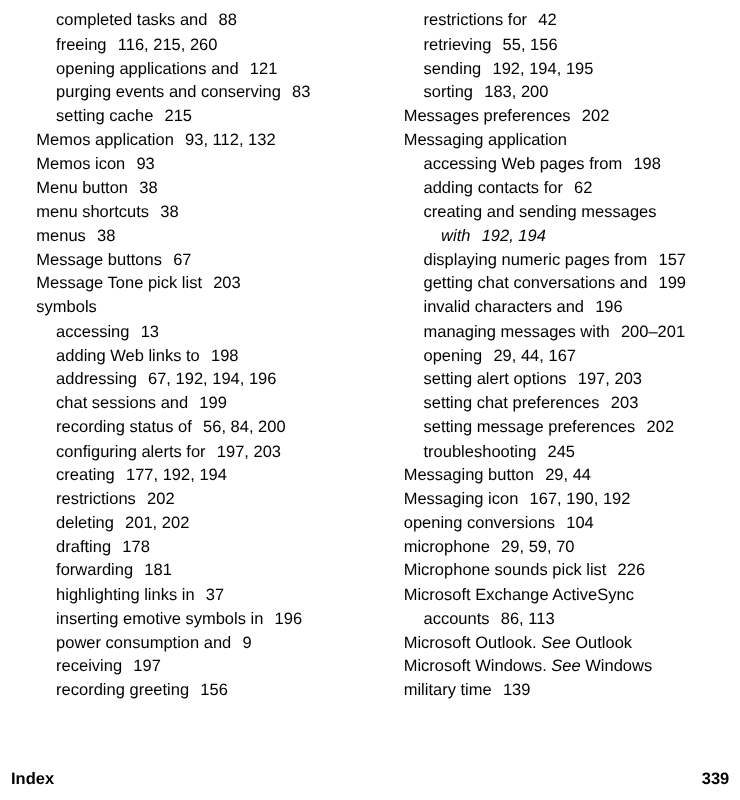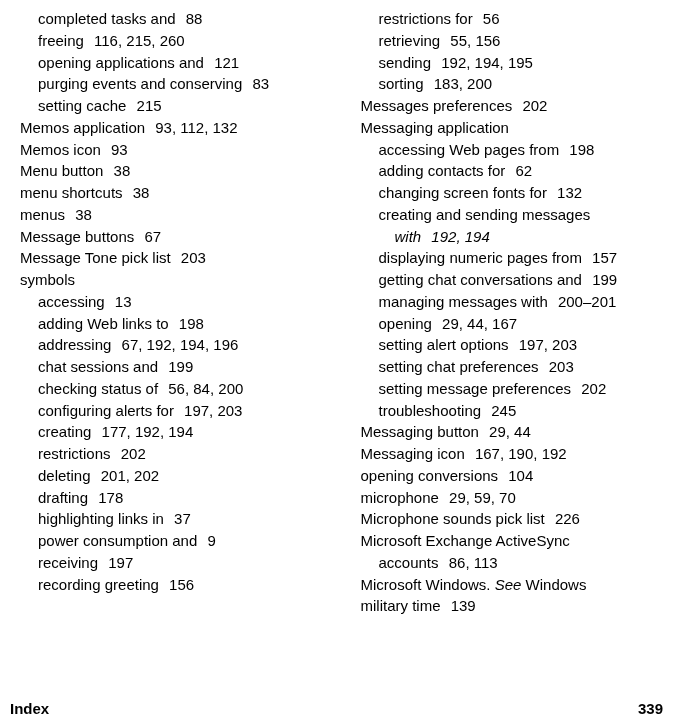--- a/index.html
+++ b/index.html
@@ -8,20 +8,21 @@
       width: 673px;
       height: 727px;
       background: #fff;
       color: #000;
       position: relative;
       padding: 8px 0 0 0;
     }
     .columns {
       display: flex;
       padding: 0 16px 0 16px;
+      margin-left: 13px;
     }
     .col {
       flex: 1;
       font-size: 15px;
       line-height: 1.45;
     }
     .col-left { padding-right: 20px; }
     .col-right { padding-left: 20px; }
     .entry { white-space: nowrap; }
     .lvl0 { padding-left: 4px; }
@@ -57,58 +58,61 @@
       <div class="entry lvl0"><span class="term">Menu button</span><span class="pages"> 38</span></div>
       <div class="entry lvl0"><span class="term">menu shortcuts</span><span class="pages"> 38</span></div>
       <div class="entry lvl0"><span class="term">menus</span><span class="pages"> 38</span></div>
       <div class="entry lvl0"><span class="term">Message buttons</span><span class="pages"> 67</span></div>
       <div class="entry lvl0"><span class="term">Message Tone pick list</span><span class="pages"> 203</span></div>
       <div class="entry lvl0"><span class="term">symbols</span></div>
       <div class="entry lvl1"><span class="term">accessing</span><span class="pages"> 13</span></div>
       <div class="entry lvl1"><span class="term">adding Web links to</span><span class="pages"> 198</span></div>
       <div class="entry lvl1"><span class="term">addressing</span><span class="pages"> 67, 192, 194, 196</span></div>
       <div class="entry lvl1"><span class="term">chat sessions and</span><span class="pages"> 199</span></div>
-      <div class="entry lvl1"><span class="term">checking status of</span><span class="pages"> 56, 84, 200</span></div>
+      <div class="entry lvl1"><span class="term">recording status of</span><span class="pages"> 56, 84, 200</span></div>
       <div class="entry lvl1"><span class="term">configuring alerts for</span><span class="pages"> 197, 203</span></div>
       <div class="entry lvl1"><span class="term">creating</span><span class="pages"> 177, 192, 194</span></div>
       <div class="entry lvl1"><span class="term">restrictions</span><span class="pages"> 202</span></div>
       <div class="entry lvl1"><span class="term">deleting</span><span class="pages"> 201, 202</span></div>
       <div class="entry lvl1"><span class="term">drafting</span><span class="pages"> 178</span></div>
+      <div class="entry lvl1"><span class="term">forwarding</span><span class="pages"> 181</span></div>
       <div class="entry lvl1"><span class="term">highlighting links in</span><span class="pages"> 37</span></div>
+      <div class="entry lvl1"><span class="term">inserting emotive symbols in</span><span class="pages"> 196</span></div>
       <div class="entry lvl1"><span class="term">power consumption and</span><span class="pages"> 9</span></div>
       <div class="entry lvl1"><span class="term">receiving</span><span class="pages"> 197</span></div>
       <div class="entry lvl1"><span class="term">recording greeting</span><span class="pages"> 156</span></div>
     </div>
   <div class="col col-right" id="col-right">
-      <div class="entry lvl1"><span class="term">restrictions for</span><span class="pages"> 56</span></div>
+      <div class="entry lvl1"><span class="term">restrictions for</span><span class="pages"> 42</span></div>
       <div class="entry lvl1"><span class="term">retrieving</span><span class="pages"> 55, 156</span></div>
       <div class="entry lvl1"><span class="term">sending</span><span class="pages"> 192, 194, 195</span></div>
       <div class="entry lvl1"><span class="term">sorting</span><span class="pages"> 183, 200</span></div>
       <div class="entry lvl0"><span class="term">Messages preferences</span><span class="pages"> 202</span></div>
       <div class="entry lvl0"><span class="term">Messaging application</span></div>
       <div class="entry lvl1"><span class="term">accessing Web pages from</span><span class="pages"> 198</span></div>
       <div class="entry lvl1"><span class="term">adding contacts for</span><span class="pages"> 62</span></div>
-      <div class="entry lvl1"><span class="term">changing screen fonts for</span><span class="pages"> 132</span></div>
       <div class="entry lvl1"><span class="term">creating and sending messages</span></div>
       <div class="entry lvl2"><span class="term">with</span><span class="pages"> 192, 194</span></div>
       <div class="entry lvl1"><span class="term">displaying numeric pages from</span><span class="pages"> 157</span></div>
       <div class="entry lvl1"><span class="term">getting chat conversations and</span><span class="pages"> 199</span></div>
+      <div class="entry lvl1"><span class="term">invalid characters and</span><span class="pages"> 196</span></div>
       <div class="entry lvl1"><span class="term">managing messages with</span><span class="pages"> 200–201</span></div>
       <div class="entry lvl1"><span class="term">opening</span><span class="pages"> 29, 44, 167</span></div>
       <div class="entry lvl1"><span class="term">setting alert options</span><span class="pages"> 197, 203</span></div>
       <div class="entry lvl1"><span class="term">setting chat preferences</span><span class="pages"> 203</span></div>
       <div class="entry lvl1"><span class="term">setting message preferences</span><span class="pages"> 202</span></div>
       <div class="entry lvl1"><span class="term">troubleshooting</span><span class="pages"> 245</span></div>
       <div class="entry lvl0"><span class="term">Messaging button</span><span class="pages"> 29, 44</span></div>
       <div class="entry lvl0"><span class="term">Messaging icon</span><span class="pages"> 167, 190, 192</span></div>
       <div class="entry lvl0"><span class="term">opening conversions</span><span class="pages"> 104</span></div>
       <div class="entry lvl0"><span class="term">microphone</span><span class="pages"> 29, 59, 70</span></div>
       <div class="entry lvl0"><span class="term">Microphone sounds pick list</span><span class="pages"> 226</span></div>
       <div class="entry lvl0"><span class="term">Microsoft Exchange ActiveSync</span></div>
       <div class="entry lvl1"><span class="term">accounts</span><span class="pages"> 86, 113</span></div>
+      <div class="entry lvl0"><span class="term">Microsoft Outlook. </span><span class="italic">See</span><span> Outlook</span></div>
       <div class="entry lvl0"><span class="term">Microsoft Windows. </span><span class="italic">See</span><span> Windows</span></div>
       <div class="entry lvl0"><span class="term">military time</span><span class="pages"> 139</span></div>
     </div>
 </div>
 
 <div class="footer">
   <span>Index</span>
   <span>339</span>
 </div>
 

